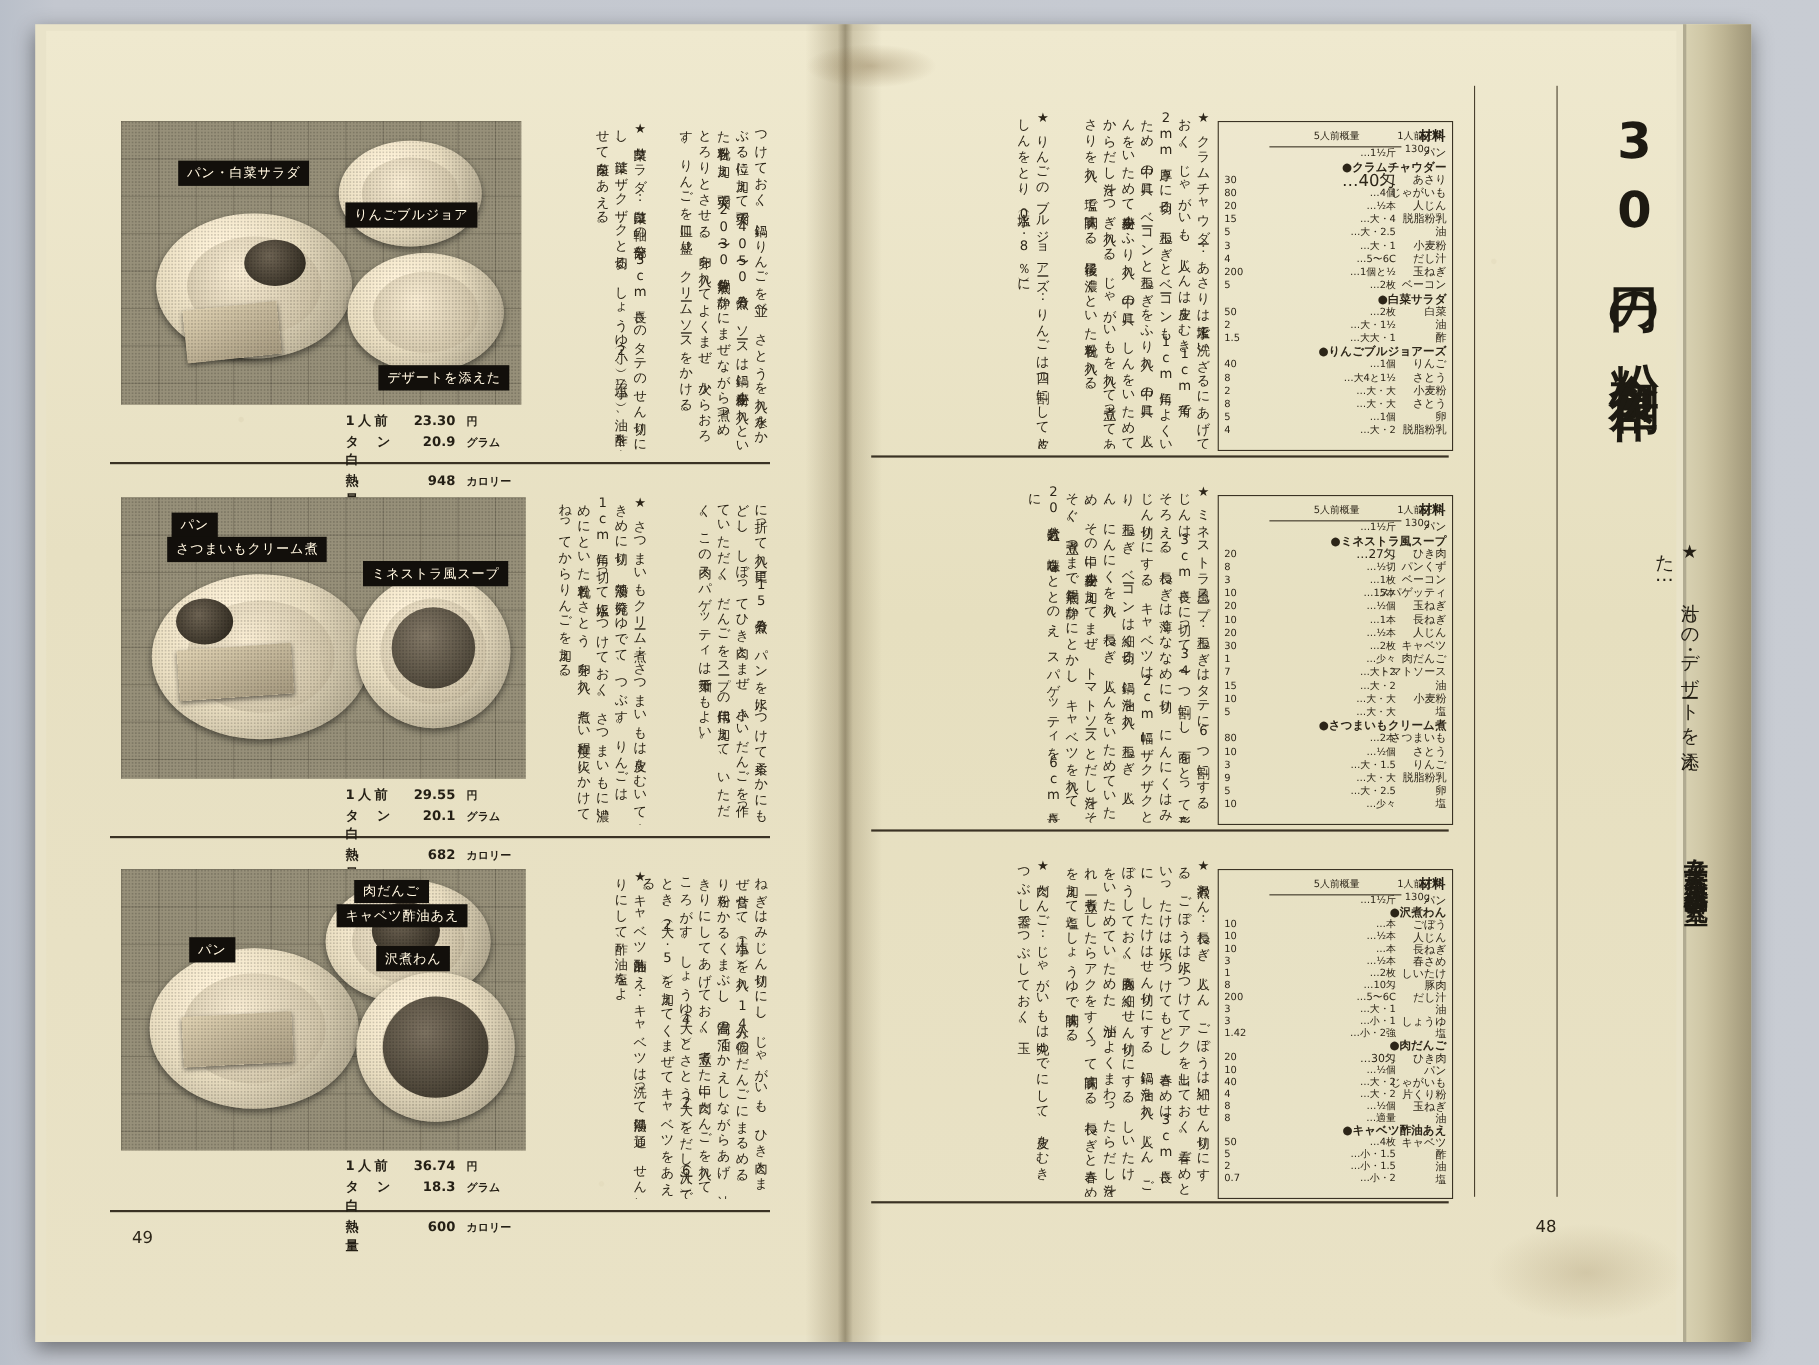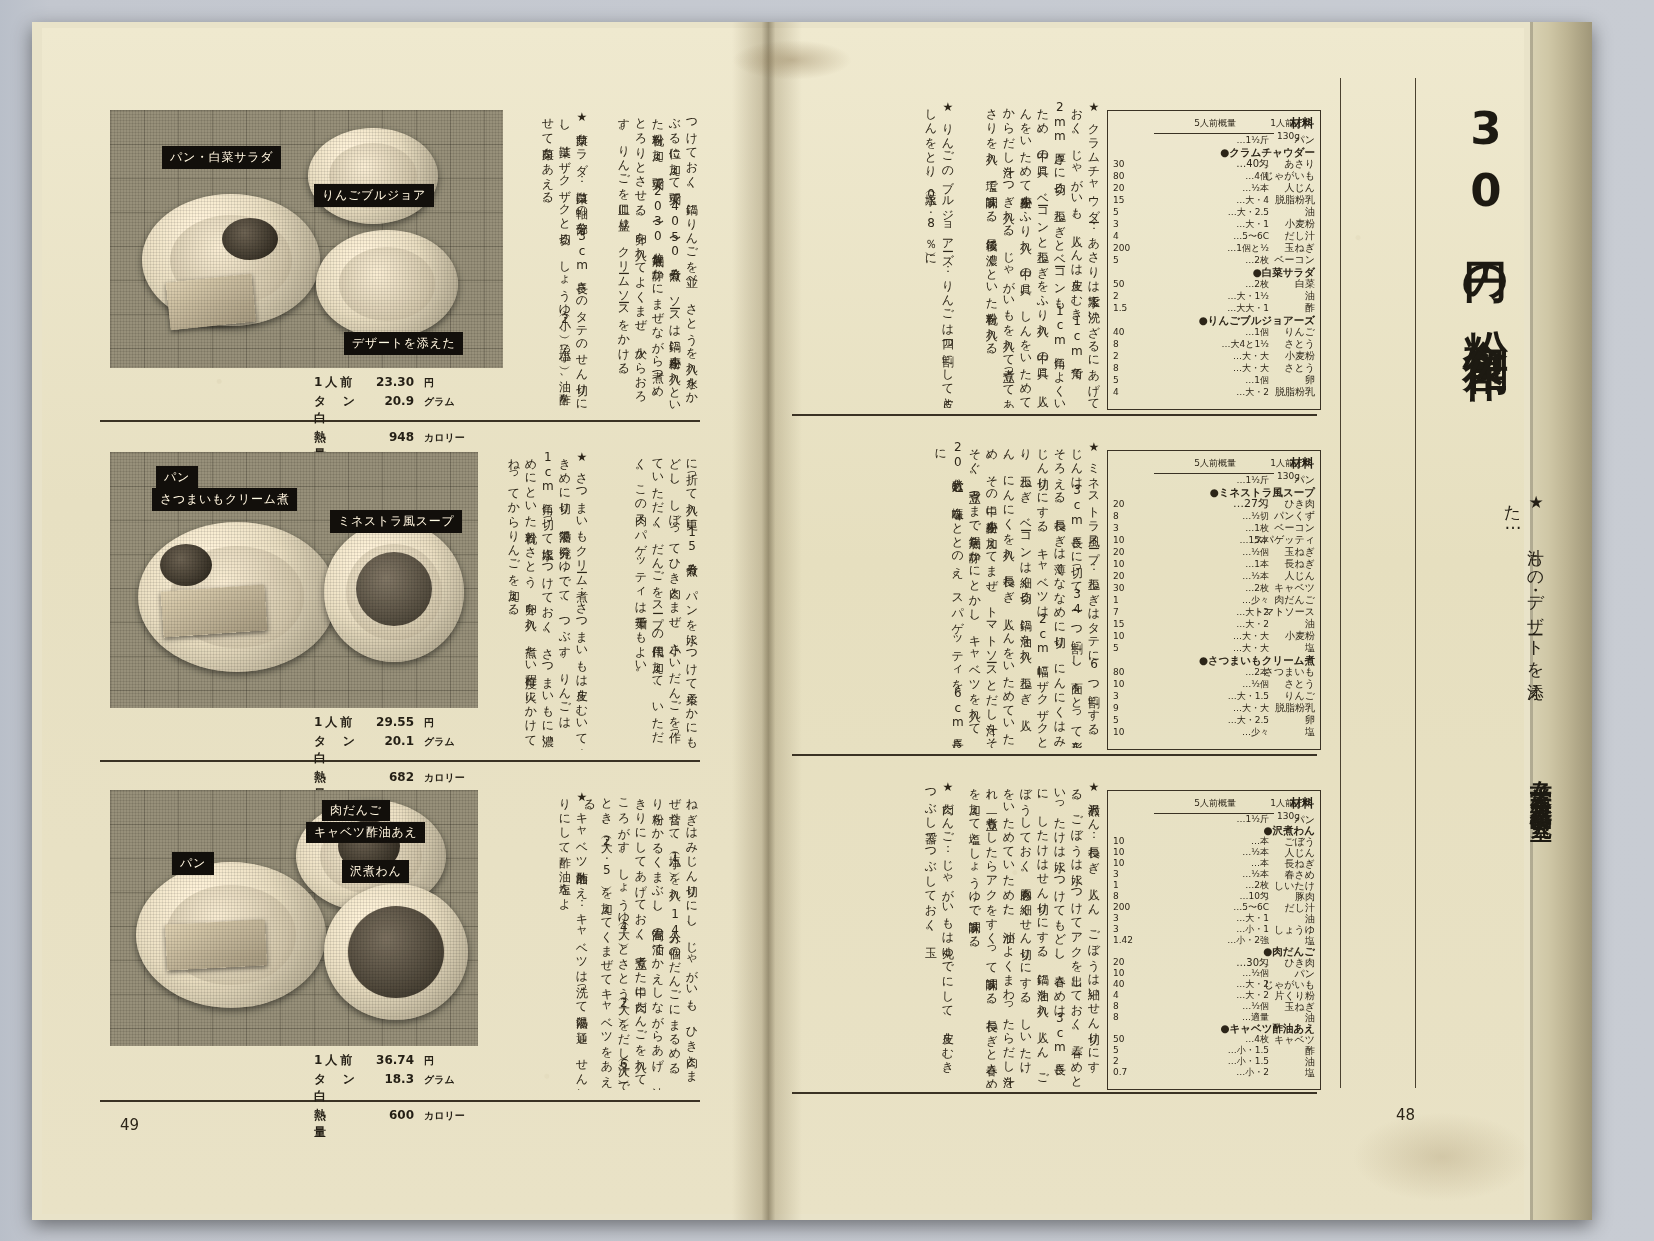--- a/index.html
+++ b/index.html
@@ -127,21 +127,21 @@
     <div id="ing0-rows" style="position: absolute; left: 1079px; top: 112px; width: 204px; height: 268px; display: flex; flex-direction: column; justify-content: flex-start;">
         <div style="position: relative; height: 12px; line-height: 12px; font-size: 10px; color: rgb(44, 37, 24); white-space: nowrap;">
           <span style="position: absolute; right: 0px; font-weight: normal;">パン</span>
           <span style="position: absolute; right: 46px; font-size: 9px;">…1½斤</span>
         </div>
         <div style="position: relative; height: 12px; line-height: 12px; font-size: 10.5px; color: rgb(44, 37, 24); white-space: nowrap;">
           <span style="position: absolute; right: 0px; font-weight: bold;">●クラムチャウダー</span>
         </div>
         <div style="position: relative; height: 12px; line-height: 12px; font-size: 10px; color: rgb(44, 37, 24); white-space: nowrap;">
           <span style="position: absolute; right: 0px; font-weight: normal;">あさり</span>
-          <span style="position: absolute; right: 46px; font-size: 10px; margin-left: 32px;">…40匁</span>
+          <span style="position: absolute; right: 46px; font-size: 15px; margin-left: 32px;">…40匁</span>
           <span style="position: absolute; left: 2px; font-size: 9px;">30</span>
         </div>
         <div style="position: relative; height: 12px; line-height: 12px; font-size: 10px; color: rgb(44, 37, 24); white-space: nowrap;">
           <span style="position: absolute; right: 0px; font-weight: normal;">じゃがいも</span>
           <span style="position: absolute; right: 46px; font-size: 9px;">…4個</span>
           <span style="position: absolute; left: 2px; font-size: 9px;">80</span>
         </div>
         <div style="position: relative; height: 12px; line-height: 12px; font-size: 10px; color: rgb(44, 37, 24); white-space: nowrap;">
           <span style="position: absolute; right: 0px; font-weight: normal;">人じん</span>
           <span style="position: absolute; right: 46px; font-size: 9px;">…½本</span>
@@ -479,21 +479,21 @@
         <div class="vtext" style="font-size: 12px; width: 142px; height: 100%; flex: 0 0 auto;">★沢煮わん：長ねぎ、人じん、ごぼうは細いせん切りにする。ごぼうは水につけてアクを出しておく。春ごめといったけは水につけてもどし、春さめは3cm長さに、したけはせん切りにする。鍋に油を入れ、人じん、ごぼうしておく。豚肉も細くせん切りにする。しいたけ、豚肉をいためていためた、油がよくまわったらだし汁を入れ、一煮立ちしたらアクをすくって調味する。長ねぎと春さめを加えて塩としょうゆで調味する。</div>
         <div class="vtext" style="font-size: 12px; width: 142px; height: 100%; flex: 0 0 auto;">★肉だんご：じゃがいもは丸ゆでにして、皮をむき、芋つぶし器でつぶしておく。玉</div>
       </div>
 
     <div class="folio" style="left:1364px;top:1084px;">48</div>
 
     <div class="rule" style="left:68px;top:398px;width:600px;"></div>
     <div class="rule" style="left:68px;top:738px;width:600px;"></div>
     <div class="rule" style="left:68px;top:1078px;width:600px;"></div>
 
-    <div class="photo" style="left:78px;top:88px;width:393px;height:258px;">
+    <div class="photo" style="left:78px;top:88px;width:364px;height:258px;">
       <div class="grid"></div>
       <div class="dish" style="left:32px;top:84px;width:178px;height:132px;">
           <div class="inner"></div>
         </div>
       <div class="toast" style="left:58px;top:168px;width:86px;height:48px;transform:rotate(-6deg);"></div>
       <div class="food-dark" style="left:112px;top:108px;width:56px;height:42px;"></div>
       <div class="dish" style="left:198px;top:18px;width:130px;height:96px;">
           <div class="inner"></div>
         </div>
       <div class="dish" style="left:206px;top:120px;width:142px;height:108px;">

